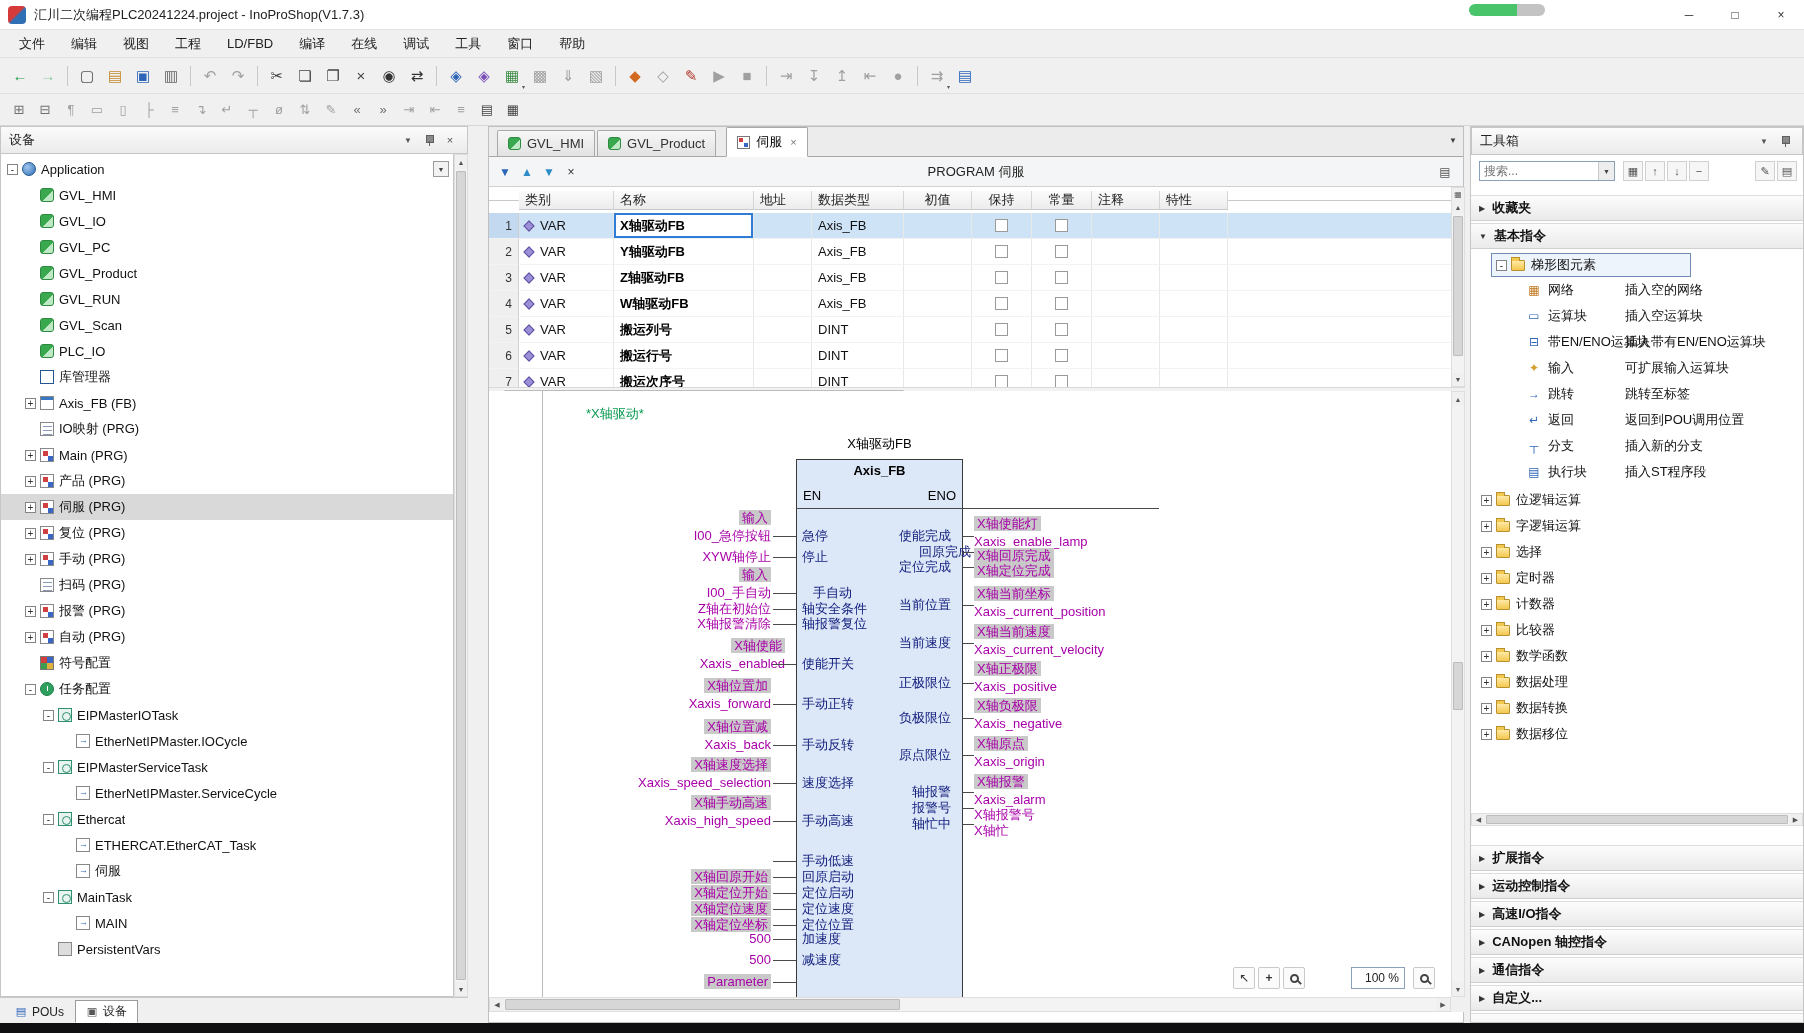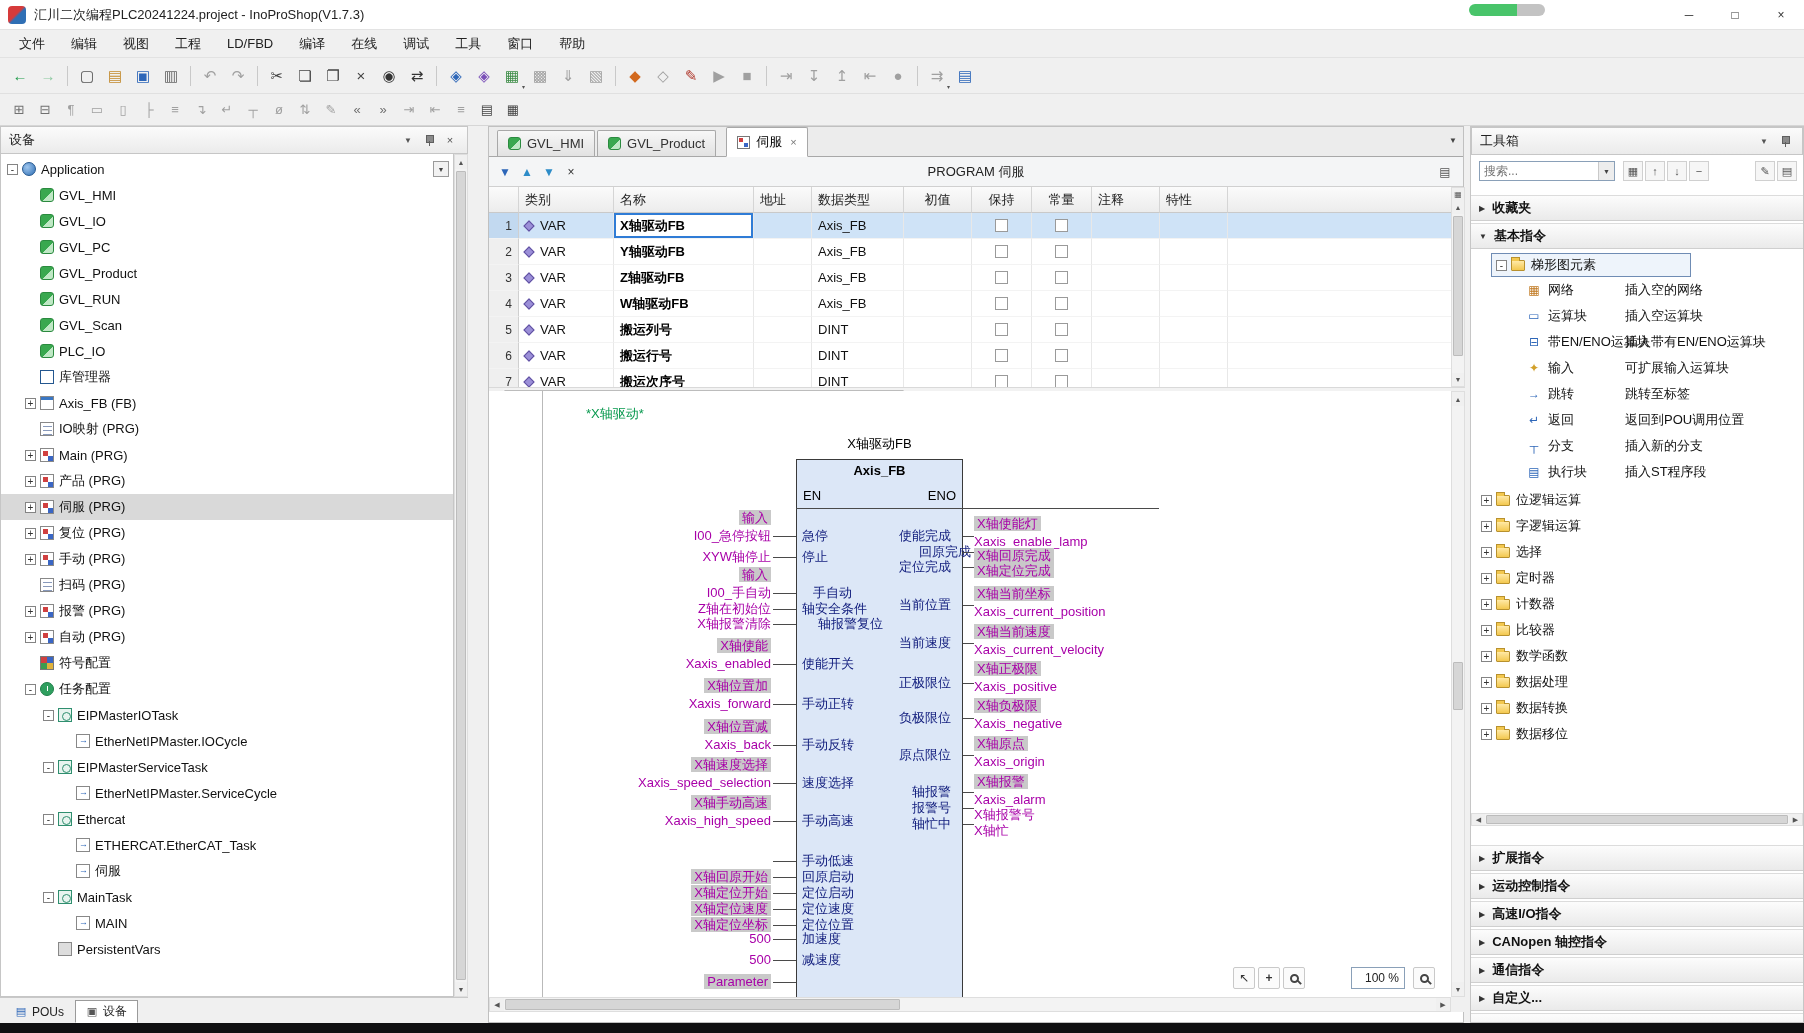--- a/index.html
+++ b/index.html
@@ -81,21 +81,21 @@
   .ico-pou{width:13px;height:13px;background:#fff;border:1px solid #777;background-image:linear-gradient(#d04040,#d04040),linear-gradient(#3a66c4,#3a66c4);background-size:4px 4px,4px 4px;background-position:1px 1px,6px 6px;background-repeat:no-repeat;flex:none;}
   .ico-gvl-sm{width:13px;height:13px;border-radius:3px;background:linear-gradient(135deg,#39a84f 55%,#bfe8c5 56%);border:1px solid #2b8a3f;flex:none;}
   .tabs-dd{position:absolute;right:6px;top:9px;font-size:8px;color:#444;}
   .decl-bar{position:absolute;left:0;top:30px;width:100%;height:30px;background:#f4f5f6;border-bottom:1px solid #d0d0d0;display:flex;align-items:center;padding:0 6px;}
   .dbi{width:20px;height:20px;display:flex;align-items:center;justify-content:center;font-size:12px;margin-right:2px;}
   .decl-title{position:absolute;left:0;right:0;text-align:center;font-size:13px;color:#222;pointer-events:none;}
   .decl-right{margin-left:auto;}
 
   
   .vtable{position:absolute;left:0;top:60px;width:976px;height:200px;background:#fff;}
-  .vt-head{display:flex;height:26px;}
+  .vt-head{display:flex;height:26px;align-items:center;}
   .vt-h{background:linear-gradient(#fbfbfb,#ececec);border-right:1px solid #d5d5d5;border-bottom:1px solid #c9c9c9;display:flex;align-items:center;padding:0 6px;font-size:13px;color:#222;flex:none;overflow:hidden;}
   .vt-rows{height:174px;overflow:hidden;}
   .vt-row{display:flex;height:26px;background:#fff;}
   .vt-cell{border-right:1px solid #e8e8e8;border-bottom:1px solid #f3f3f3;padding:0 6px;display:flex;align-items:center;font-size:13px;overflow:hidden;white-space:nowrap;flex:none;}
   .vt-num{justify-content:flex-end;background:#efefef;border-right:1px solid #cfcfcf;color:#333;font-size:12px;}
   .vt-row.sel .vt-cell{background:#cfe3f7;}
   .vt-row.sel .vt-num{background:#c2d9f0;}
   .vt-cell.name-edit{box-shadow:inset 0 0 0 2px #2f7cd6;background:#fff !important;}
   .vname{font-weight:bold;color:#000;}
   .cb{width:13px;height:13px;border:1px solid #9a9a9a;background:#fff;display:inline-block;}
@@ -670,21 +670,21 @@
       <div class="sb" style="left:0;top:606px;width:962px;height:15px;">
         <div class="sbtn" style="left:0;top:0;width:14px;height:13px;">◀</div>
         <div class="sthumb" style="left:15px;top:1px;width:395px;height:11px;"></div>
         <div class="sbtn" style="right:0;top:0;width:14px;height:13px;">▶</div>
       </div>
       <div style="position:absolute;left:962px;top:606px;width:14px;height:15px;background:#f0f0f0;"></div>
     <div class="fbd-pin" style="left: 313px; top: 136px;">急停</div>
         <div class="fbd-pin" style="left: 313px; top: 157px;">停止</div>
         <div class="fbd-pin" style="left: 313px; top: 193px; margin-left: 11px;">手自动</div>
         <div class="fbd-pin" style="left: 313px; top: 209px;">轴安全条件</div>
-        <div class="fbd-pin" style="left: 313px; top: 224px; margin-left: 16px;">轴报警复位</div>
+        <div class="fbd-pin" style="left: 313px; top: 224px;">轴报警复位</div>
         <div class="fbd-pin" style="left: 313px; top: 264px;">使能开关</div>
         <div class="fbd-pin" style="left: 313px; top: 304px;">手动正转</div>
         <div class="fbd-pin" style="left: 313px; top: 345px;">手动反转</div>
         <div class="fbd-pin" style="left: 313px; top: 383px;">速度选择</div>
         <div class="fbd-pin" style="left: 313px; top: 421px;">手动高速</div>
         <div class="fbd-pin" style="left: 313px; top: 461px;">手动低速</div>
         <div class="fbd-pin" style="left: 313px; top: 477px;">回原启动</div>
         <div class="fbd-pin" style="left: 313px; top: 493px;">定位启动</div>
         <div class="fbd-pin" style="left: 313px; top: 509px;">定位速度</div>
         <div class="fbd-pin" style="left: 313px; top: 525px;">定位位置</div>
@@ -716,21 +716,21 @@
         </div>
         <div class="fbd-line" style="left: 284px; width: 23px; top: 202px;"></div>
         <div class="opnd in" style="top: 209px;">
           <span class="ln"><span>Z轴在初始位</span></span>
         </div>
         <div class="fbd-line" style="left: 284px; width: 23px; top: 218px;"></div>
         <div class="opnd in" style="top: 224px;">
           <span class="ln"><span>X轴报警清除</span></span>
         </div>
         <div class="fbd-line" style="left: 284px; width: 23px; top: 233px;"></div>
-        <div class="opnd in" style="top: 246px;">
+        <div class="opnd in" style="top: 246px; margin-left: 14px;">
           <span class="ln"><span class="hl">X轴使能</span></span>
           <span class="ln"><span>Xaxis_enabled</span></span>
         </div>
         <div class="fbd-line" style="left: 284px; width: 23px; top: 273px;"></div>
         <div class="opnd in" style="top: 286px;">
           <span class="ln"><span class="hl">X轴位置加</span></span>
           <span class="ln"><span>Xaxis_forward</span></span>
         </div>
         <div class="fbd-line" style="left: 284px; width: 23px; top: 313px;"></div>
         <div class="opnd in" style="top: 327px;">

